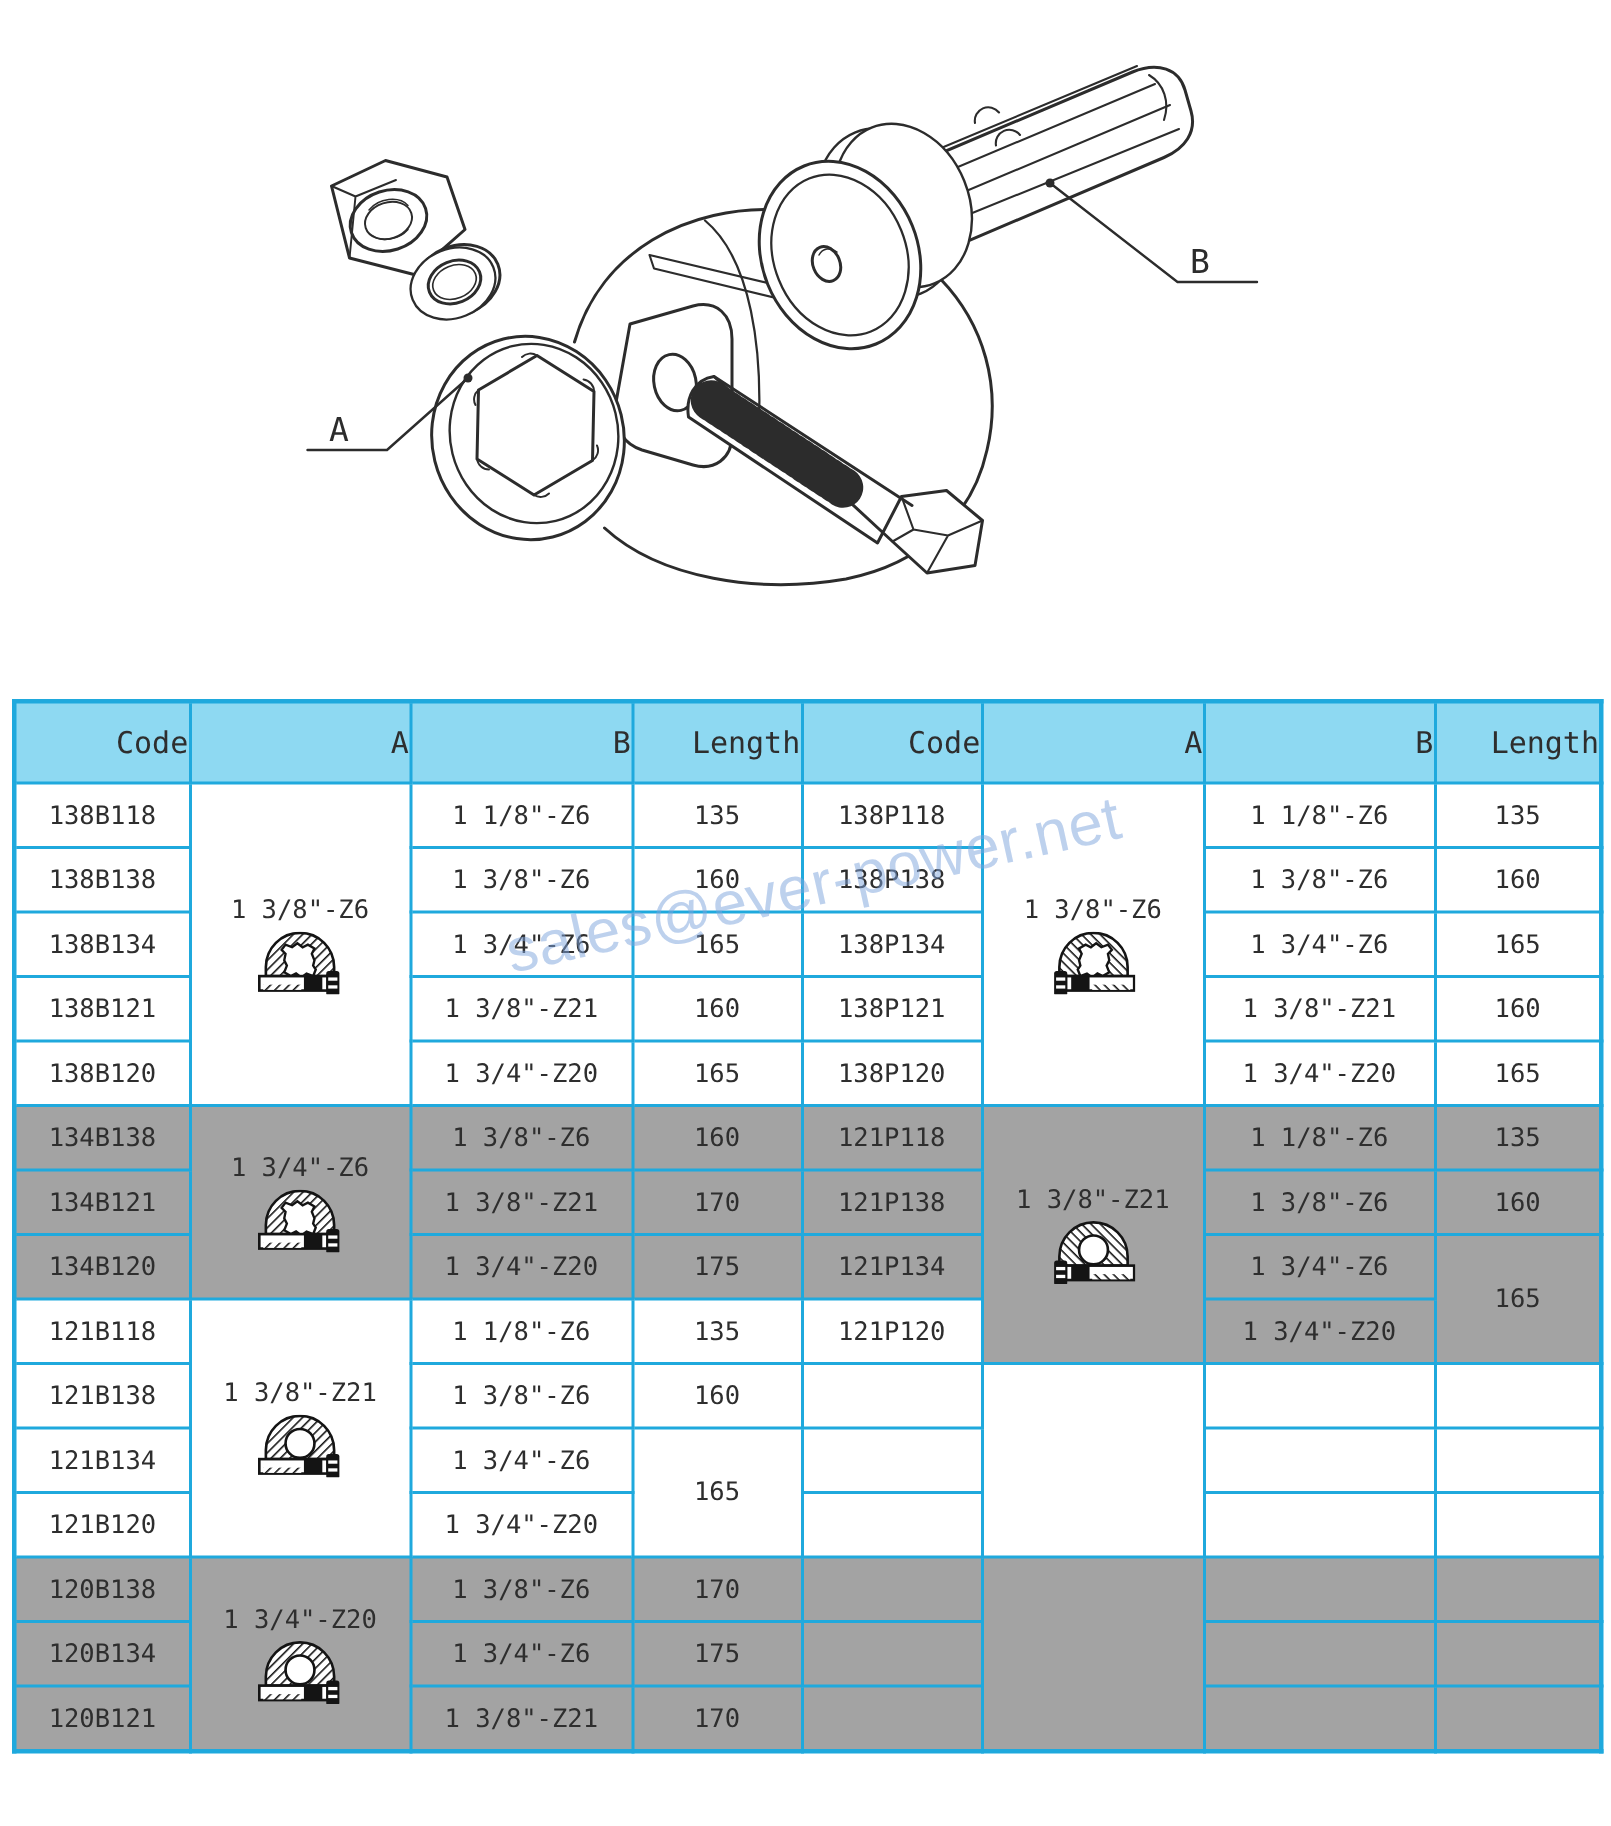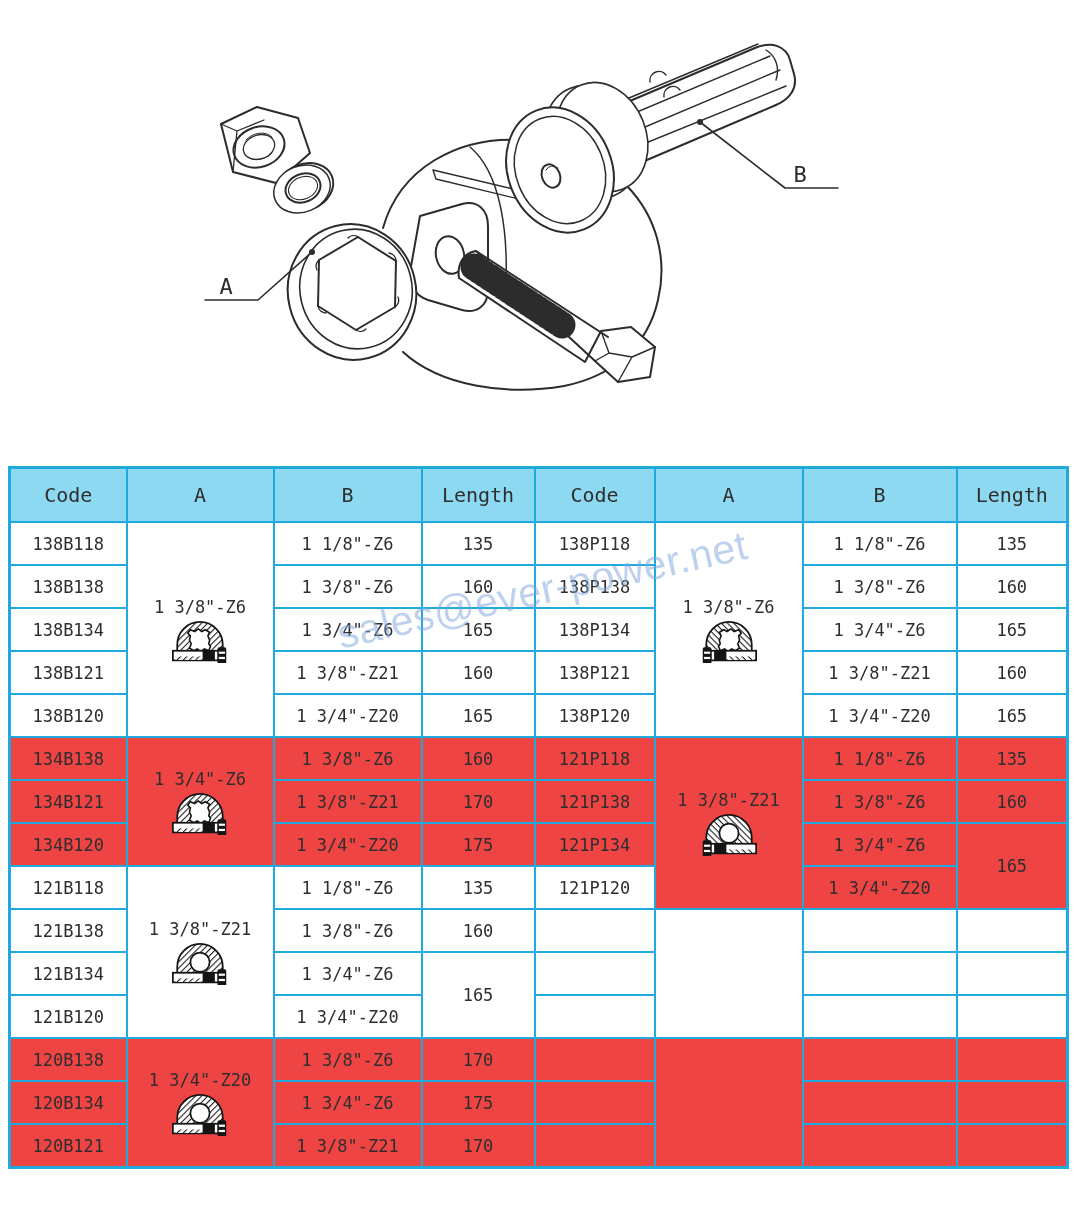--- a/index.html
+++ b/index.html
@@ -24,24 +24,24 @@
   #catalog-table {
     position:absolute; left:8px; top:466px; z-index:2;
     border-collapse:collapse; table-layout:fixed;
     border:3px solid #1fa9dd;
   }
   #catalog-table th, #catalog-table td {
     border:2px solid #1fa9dd; padding:0;
     text-align:center; vertical-align:middle; color:#2e2e2e;
   }
   #catalog-table th {
-    height:52px; font-size:20px; font-weight:normal; background:#8ed9f2;
+    height:52px; font-size:20px; font-weight:normal; background:#8ed9f2;text-align:right;
   }
   #catalog-table td { height:41px; font-size:17px; }
-  .c { background:#ef4444; }
+  .c { background:#a3a3a3; }
   .w { background:#ffffff;margin-top:36px; }
   .acell .wrap { display:flex; flex-direction:column; align-items:center; justify-content:center; gap:4px; }
   .alabel { font-size:17px; }
   .yoke { display:block; }
   .flip { transform:scaleX(-1); }
 
   col.col-code  { width:117px; }
   col.col-a     { width:147px; }
   col.col-b     { width:148px; }
   col.col-len   { width:113px; }

